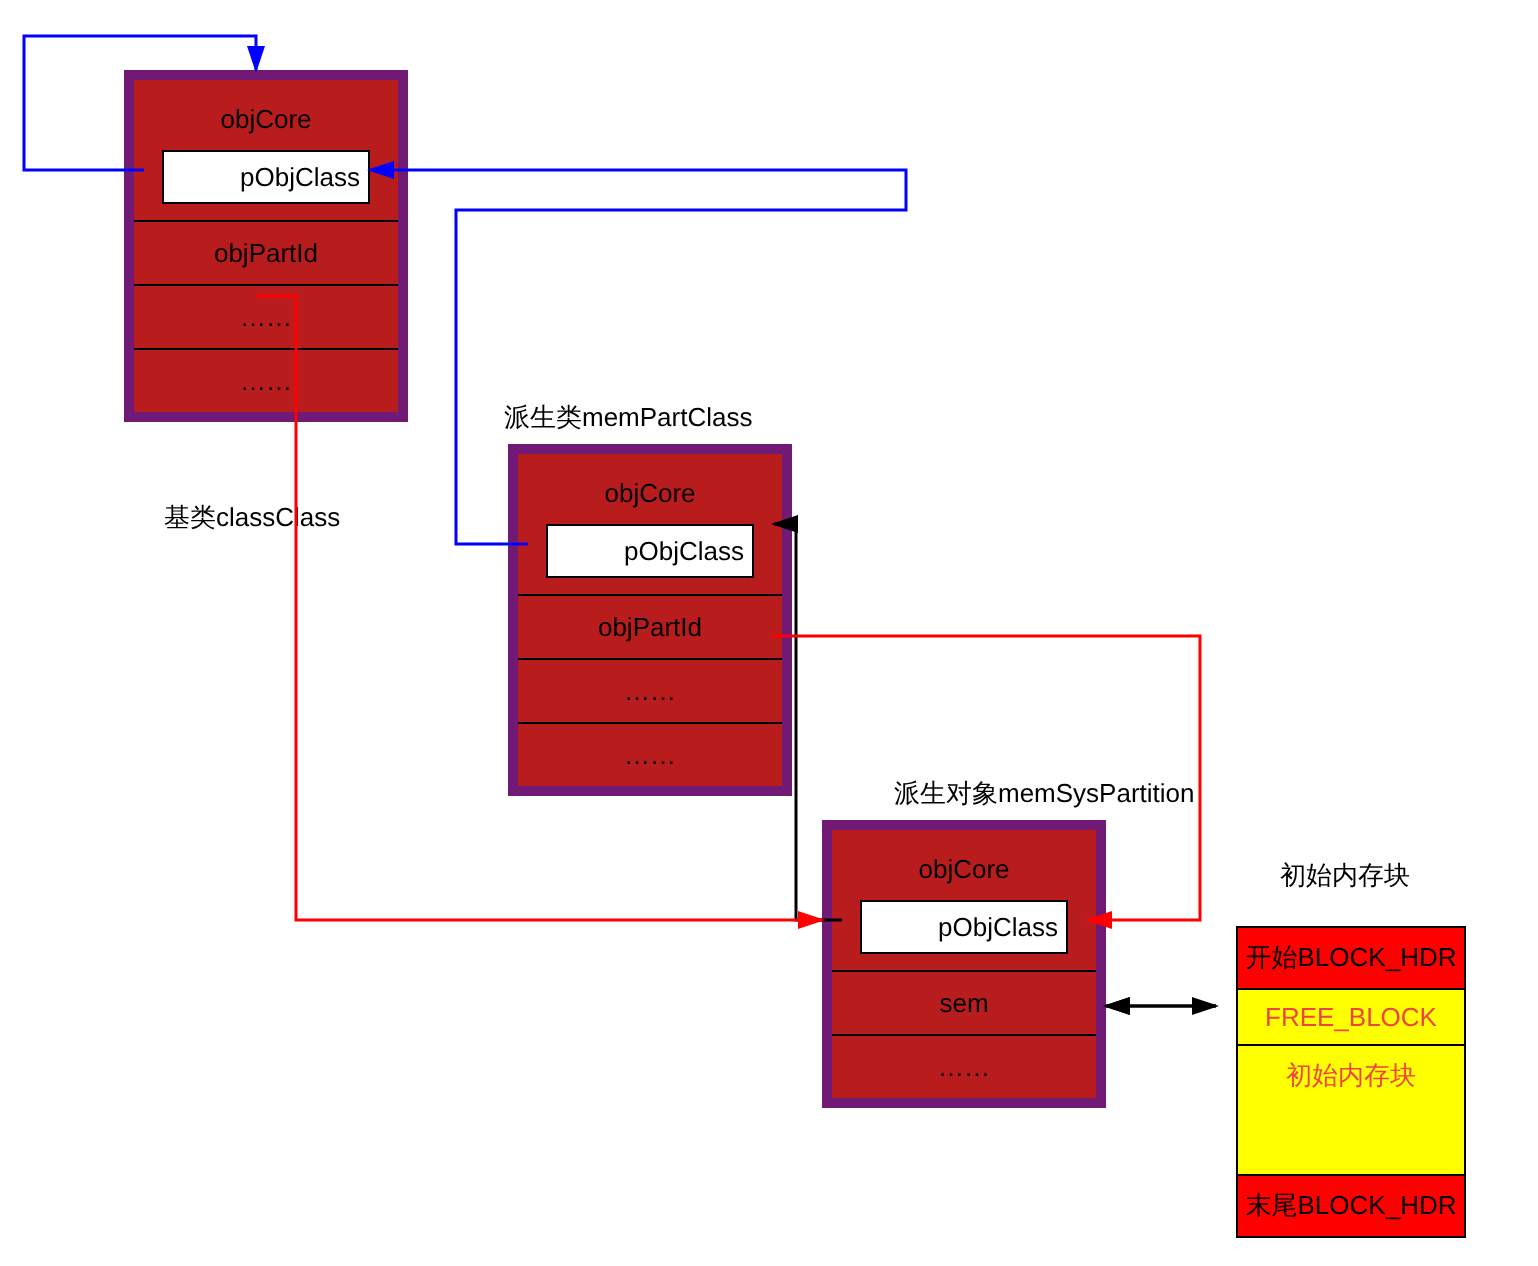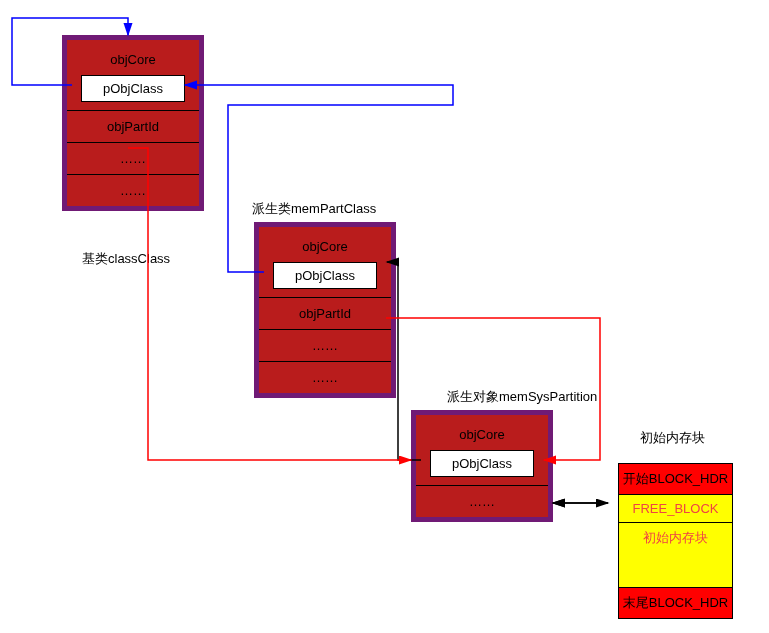--- a/index.html
+++ b/index.html
@@ -22,21 +22,21 @@
     text-align: center;
     padding: 8px 4px;
     position: relative;
   }
   .cell:last-child {
     border-bottom: none;
   }
   .inner-box {
     border: 1px solid #000;
     margin: 6px 10px;
-    text-align: center;
+    text-align: right;
     padding: 5px 4px;
     background: #fff;
   }
   .label {
     position: absolute;
     font-size: 13px;
   }
   .mem-block {
     position: absolute;
     border: 1px solid #000;
@@ -82,20 +82,21 @@
   <div class="cell">……</div>
   <div class="cell">……</div>
 </div>
 
 <div class="label" style="left:447px; top:388px;">派生对象memSysPartition</div>
 <div class="box" style="left:411px; top:410px; width:132px;">
   <div class="cell" style="padding-bottom:2px;">
     <div style="padding:4px 0 2px 0;">objCore</div>
     <div class="inner-box">pObjClass</div>
   </div>
+  <div class="cell">sem</div>
   <div class="cell">……</div>
 </div>
 
 <div class="label" style="left:640px; top:429px;">初始内存块</div>
 <div class="mem-block" style="left:618px; top:463px; width:113px;">
   <div class="mem-cell red-bg">开始BLOCK_HDR</div>
   <div class="mem-cell yellow-bg">FREE_BLOCK</div>
   <div class="mem-cell yellow-bg" style="padding-bottom:40px;">初始内存块</div>
   <div class="mem-cell red-bg">末尾BLOCK_HDR</div>
 </div>

